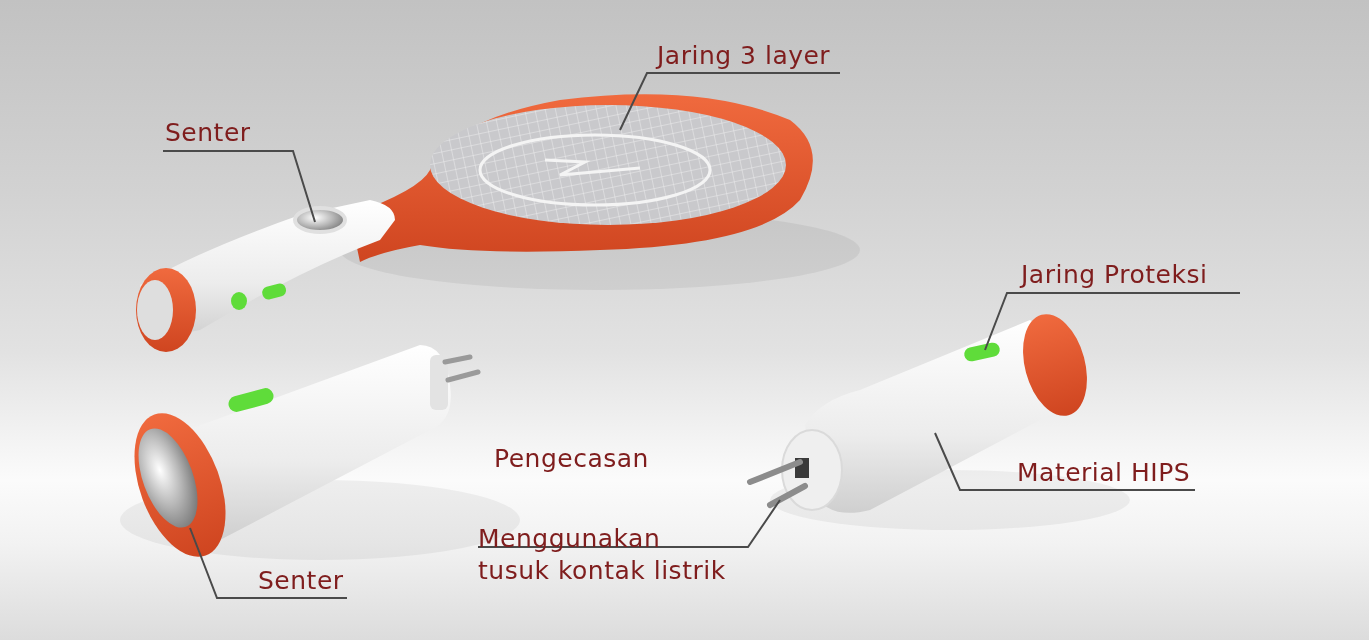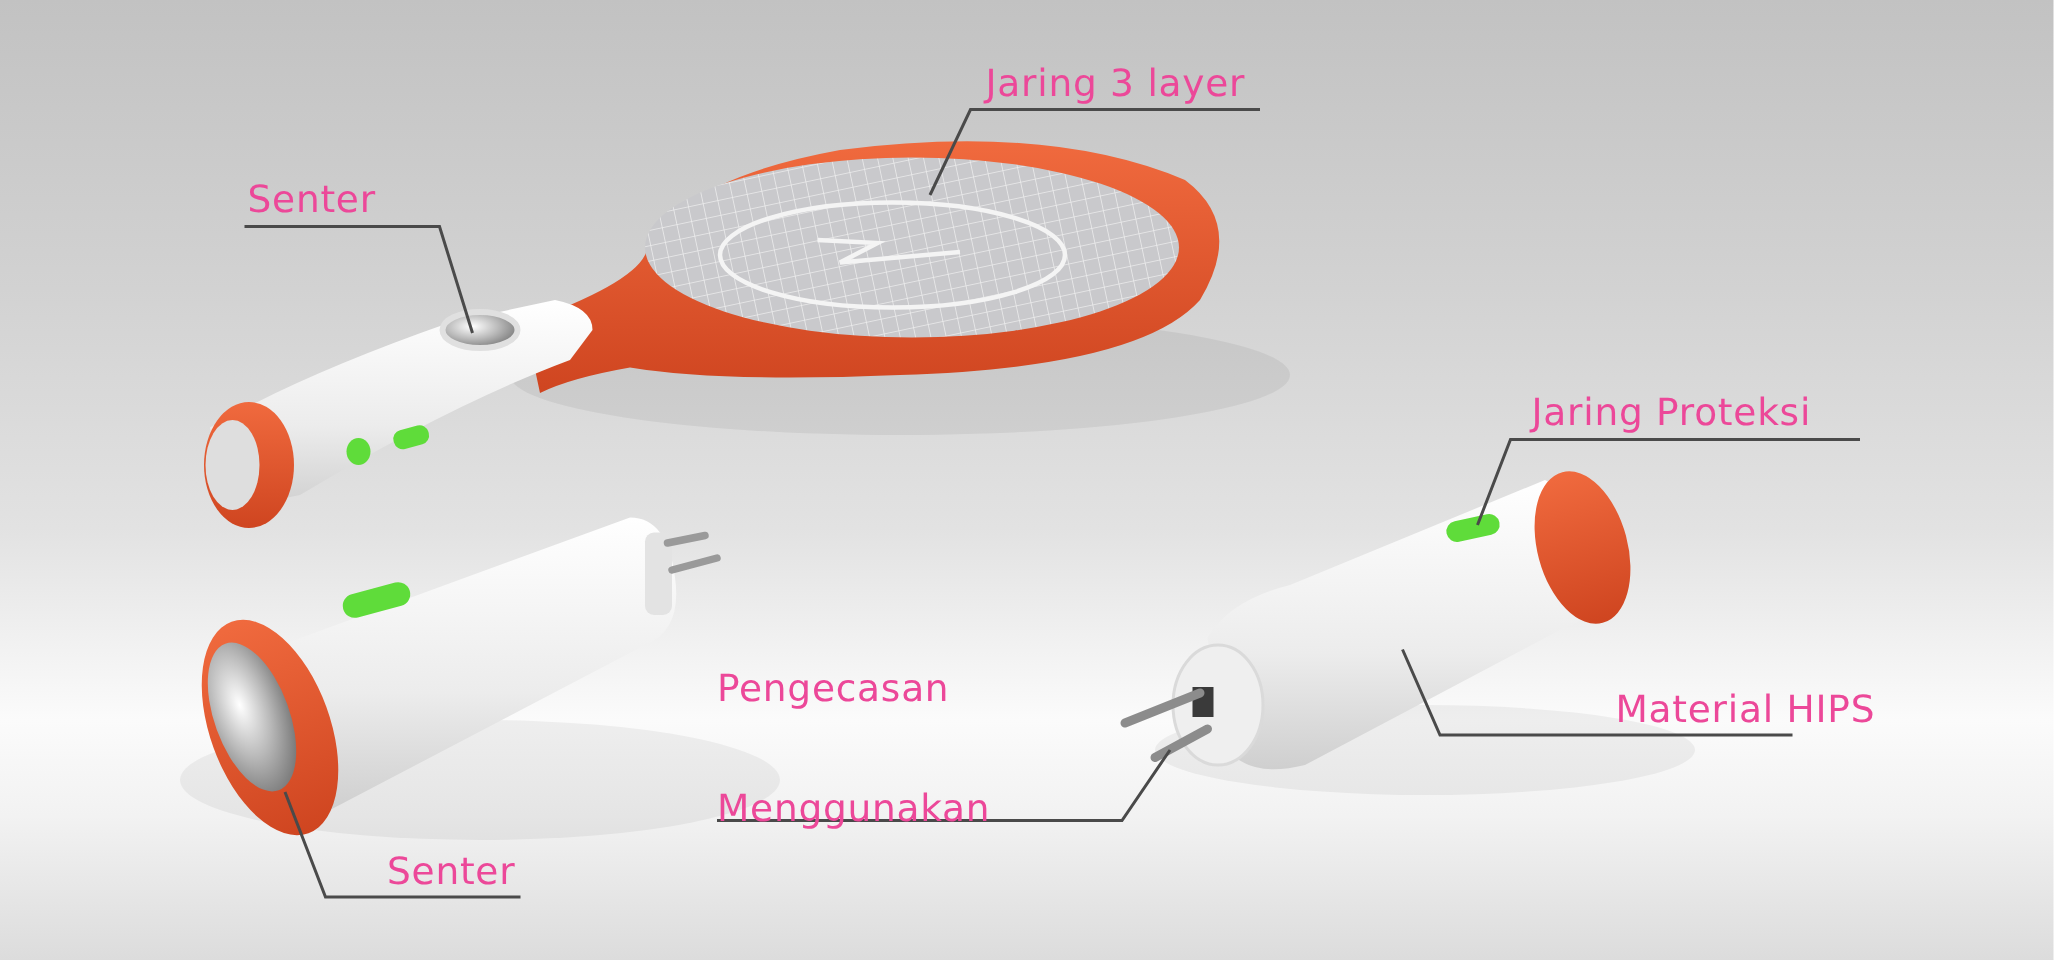--- a/index.html
+++ b/index.html
@@ -1,19 +1,19 @@
 <!DOCTYPE html>
 <html><head>
 <meta charset="utf-8">
 <style>
   html,body{margin:0;padding:0;}
   body{width:1369px;height:640px;overflow:hidden;position:relative;
     background:linear-gradient(180deg,#c2c2c2 0%,#d2d2d2 30%,#e2e2e2 55%,#fbfbfb 75%,#f2f2f2 85%,#dcdcdc 100%);
     font-family:"DejaVu Sans","Liberation Sans",sans-serif;}
-  .label{position:absolute;color:#ec4899;font-size:25px;letter-spacing:0.5px;line-height:32px;white-space:nowrap;}
+  .label{position:absolute;color:#7f1d1d;font-size:25px;letter-spacing:0.5px;line-height:32px;white-space:nowrap;}
   svg.art{position:absolute;left:0;top:0;}
 </style>
 </head>
 <body>
 
 <svg class="art" width="1369" height="640" viewBox="0 0 1369 640">
   <defs>
     <linearGradient id="whiteBody" x1="0" y1="0" x2="0" y2="1">
       <stop offset="0" stop-color="#ffffff"></stop>
       <stop offset="0.6" stop-color="#ececec"></stop>
@@ -76,17 +76,18 @@
     <path d="M478 547 L748 547 L780 500"></path>
     <path d="M1195 490 L960 490 L935 433"></path>
     <path d="M347 598 L217 598 L190 528"></path>
   </g>
 </svg>
 
 <div class="label" style="left:657px;top:40px;">Jaring 3 layer</div>
 <div class="label" style="left:165px;top:117px;">Senter</div>
 <div class="label" style="left:1021px;top:259px;">Jaring Proteksi</div>
 <div style="position:absolute;left:478px;top:443px;">
-  <div class="label" style="position:relative;">Pengecasan</div>
+  <div class="label" style="position:relative;margin-left:16px;">Pengecasan</div>
   <div class="label" style="position:relative;margin-top:48px;">Menggunakan</div>
+  <div class="label" style="position:relative;">tusuk kontak listrik</div>
 </div>
-<div class="label" style="left:1077px;top:457px;">Material HIPS</div>
+<div class="label" style="left:1017px;top:457px;">Material HIPS</div>
 <div class="label" style="left:258px;top:565px;">Senter</div>
 
 </body></html>

